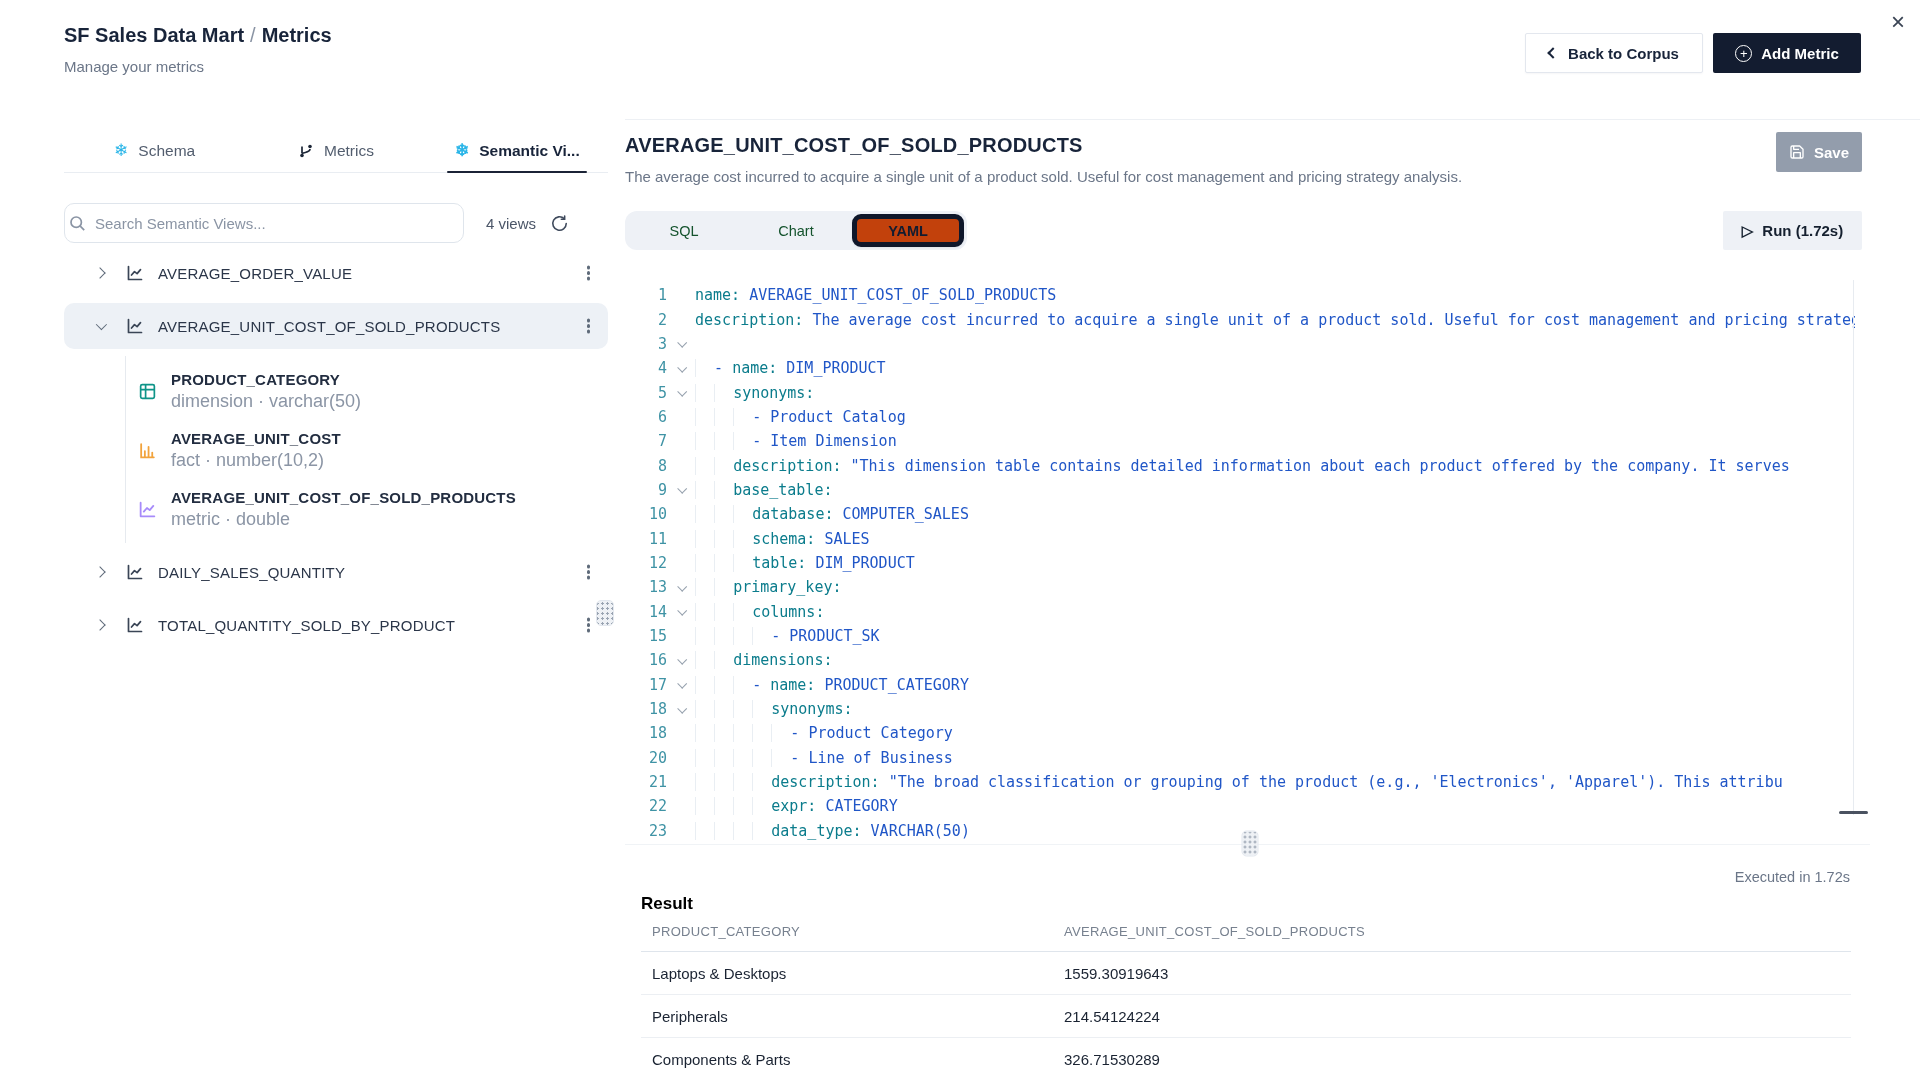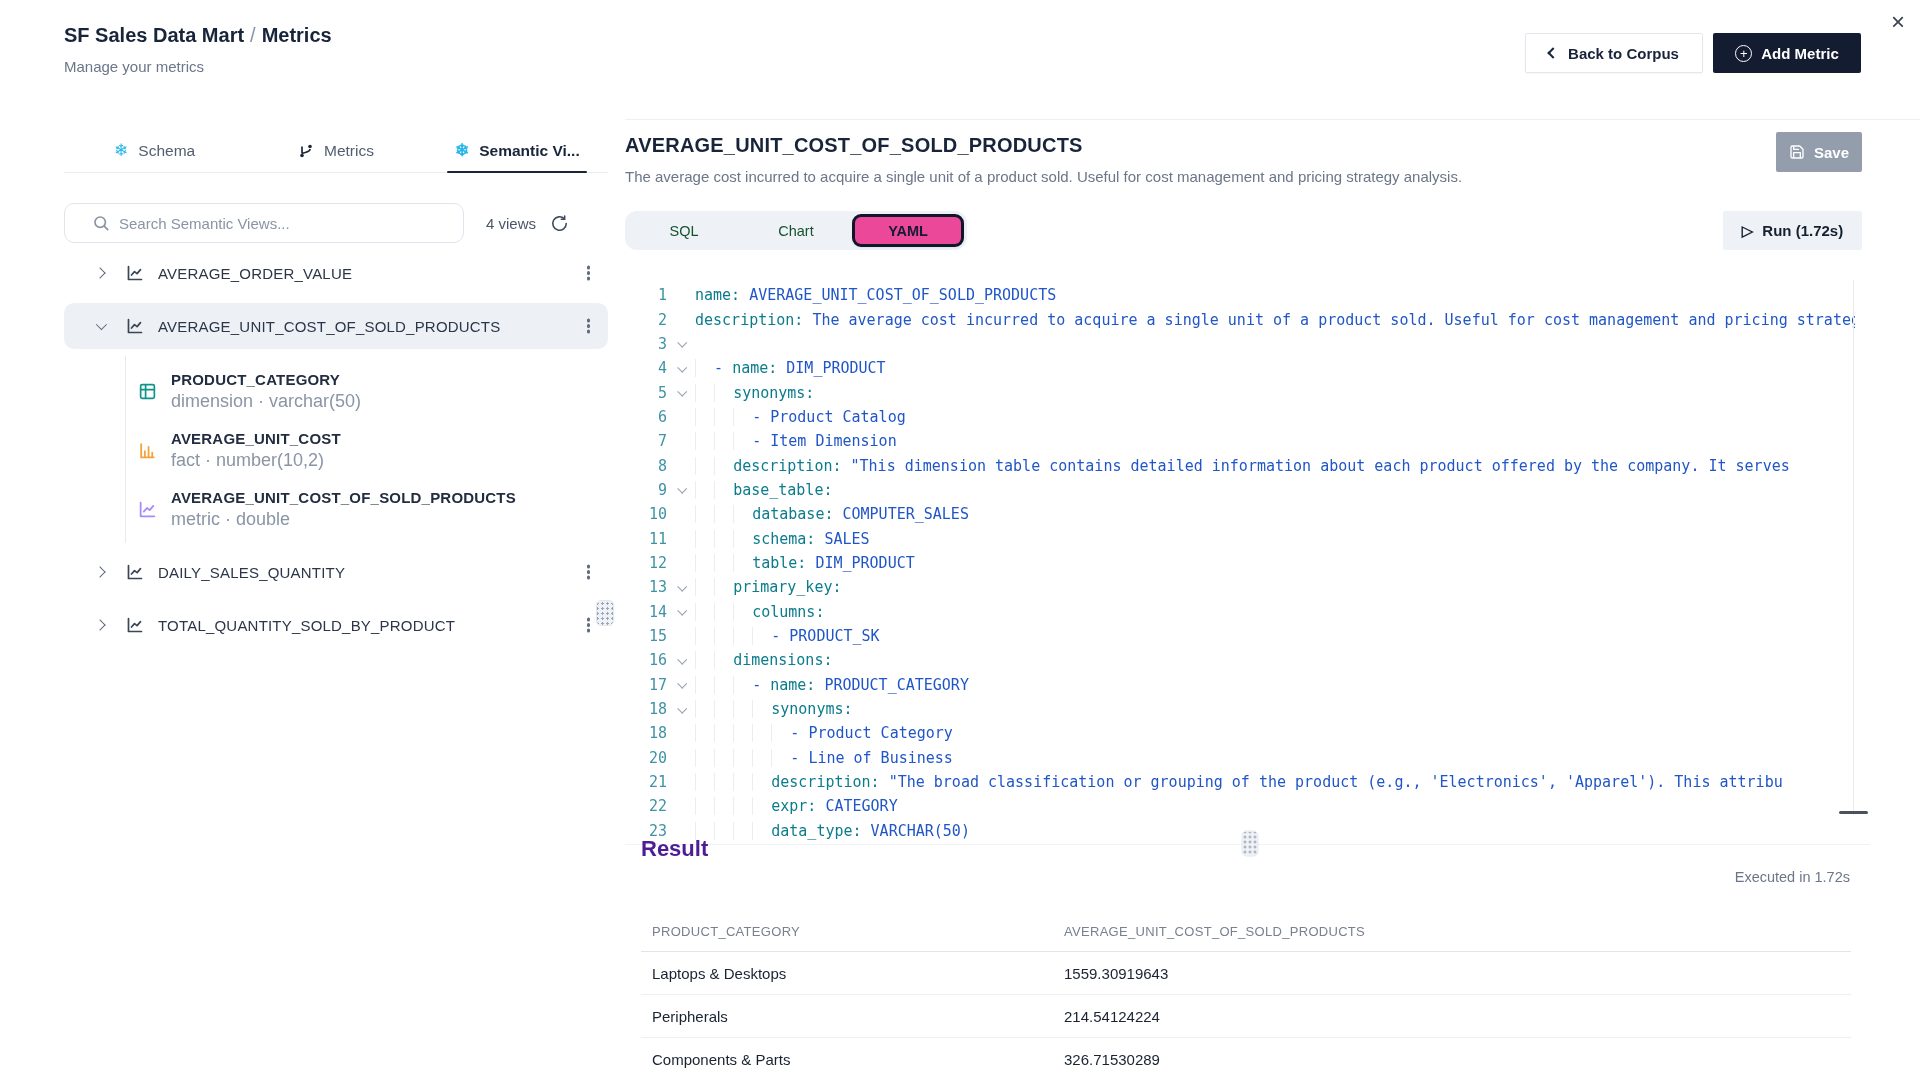--- a/index.html
+++ b/index.html
@@ -27,21 +27,21 @@
        grid-template-columns:1fr 1fr 1fr;border-bottom:1px solid #e9edf2}
   .stab{display:flex;align-items:center;justify-content:center;gap:10px;font-size:15.5px;
        color:#525d6e;cursor:pointer;position:relative}
   .stab.active{color:#18243a;font-weight:bold}
   .stab.active::after{content:"";position:absolute;left:50%;transform:translateX(-50%);
        bottom:-1px;width:140px;height:2.5px;background:#1b2336;border-radius:2px}
   .snowflake{color:#29b5e8;font-size:17px;line-height:1}
 
   .search-row{position:absolute;left:64px;top:203px;width:544px;height:40px;display:flex;align-items:center}
   .search-box{width:400px;height:40px;border:1px solid #dfe5ec;border-radius:10px;display:flex;
-       align-items:center;padding:0 28px;gap:9px;background:#fff}
+       align-items:center;padding:0 4px;gap:9px;background:#fff}
   .search-box input{border:none;outline:none;font-size:15px;color:#374354;width:100%;
        font-family:"Liberation Sans",sans-serif}
   .search-box input::placeholder{color:#8a94a4}
   .views-count{font-size:15px;color:#4b5668;margin-left:22px;white-space:nowrap}
   .refresh{margin-left:14px;cursor:pointer;display:flex}
 
   .tree{position:absolute;left:64px;top:250px;width:544px}
   .trow{display:flex;align-items:center;height:46px;border-radius:10px;padding:0 14px 0 32px;
        cursor:pointer;margin-bottom:7px}
   .trow.selected{background:#edf1f6}
@@ -66,21 +66,21 @@
 
   
   .main-topline{position:absolute;left:625px;top:119px;width:1295px;height:1px;background:#edf0f4}
   .m-title{position:absolute;left:625px;top:134px;font-size:20px;font-weight:bold;color:#18243a;letter-spacing:.2px}
   .m-desc{position:absolute;left:625px;top:168px;font-size:15px;color:#6b7688}
   .btn-save{position:absolute;left:1776px;top:132px;width:86px;height:40px;background:#939dac;color:#fff}
   .viewtabs{position:absolute;left:625px;top:211px;width:342px;height:39px;background:#eef1f6;
        border-radius:12px;display:grid;grid-template-columns:1fr 1fr 1fr;padding:3px}
   .vtab{display:flex;align-items:center;justify-content:center;font-size:14.5px;color:#14532d;
        cursor:pointer;border-radius:9px}
-  .vtab.active{background:#ec4899;border:3px solid #0f172a;font-weight:bold;color:#131c30;
+  .vtab.active{background:#c2410c;border:5px solid #0f172a;font-weight:bold;color:#131c30;
        box-shadow:0 1px 2px rgba(20,30,50,.06)}
   .btn-run{position:absolute;left:1723px;top:211px;width:139px;height:39px;background:#eef1f6;
        color:#15202f;font-weight:600}
   .play{font-size:15px;line-height:1;color:#15202f}
 
   
   .editor{position:absolute;left:625px;top:270px;width:1230px;height:576px;overflow:hidden;
        font-family:"DejaVu Sans Mono",monospace;font-size:15px;padding-top:13px}
   .cl{display:flex;align-items:center;height:24.35px}
   .ln{width:42px;text-align:right;color:#3f93a5;flex:none;font-size:15px}
@@ -89,21 +89,21 @@
        transform:rotate(45deg) translateY(-1px);cursor:pointer}
   .ctext{white-space:pre;overflow:hidden;flex:1}
   .ctext .k{color:#0b7c8c}
   .ctext .v{color:#2056c7}
   .ctext .ind{border-left:1px solid #e9eef3}
   .vscroll{position:absolute;left:1853px;top:280px;width:1px;height:535px;background:#e7ebf0}
   .hthumb{position:absolute;left:1839px;top:811px;width:29px;height:3px;background:#4a5260;border-radius:2px;cursor:grab}
   .editor-divider{position:absolute;left:625px;top:844px;width:1245px;height:1px;background:#f0f3f6}
 
   
-  .r-head{position:absolute;left:641px;top:836px;font-size:22px;font-weight:bold;color:#4c1d95}
+  .r-head{position:absolute;left:641px;top:894px;font-size:17px;font-weight:bold;color:#000000}
   .r-exec{position:absolute;left:625px;top:869px;width:1225px;text-align:right;font-size:14.5px;color:#6b7688}
   .rtable{position:absolute;left:641px;top:912px;width:1210px;font-size:15px}
   .thead{display:grid;grid-template-columns:412px 1fr;height:40px;align-items:center;
        border-bottom:1px solid #dfe5ec;color:#77818f;font-size:13px;letter-spacing:.3px}
   .thead>div{padding:0 11px}
   .trowr{display:grid;grid-template-columns:412px 1fr;height:43px;align-items:center;
        border-bottom:1px solid #eceff3;color:#1a2332}
   .trowr>div{padding:0 11px}
 </style>
 </head>

